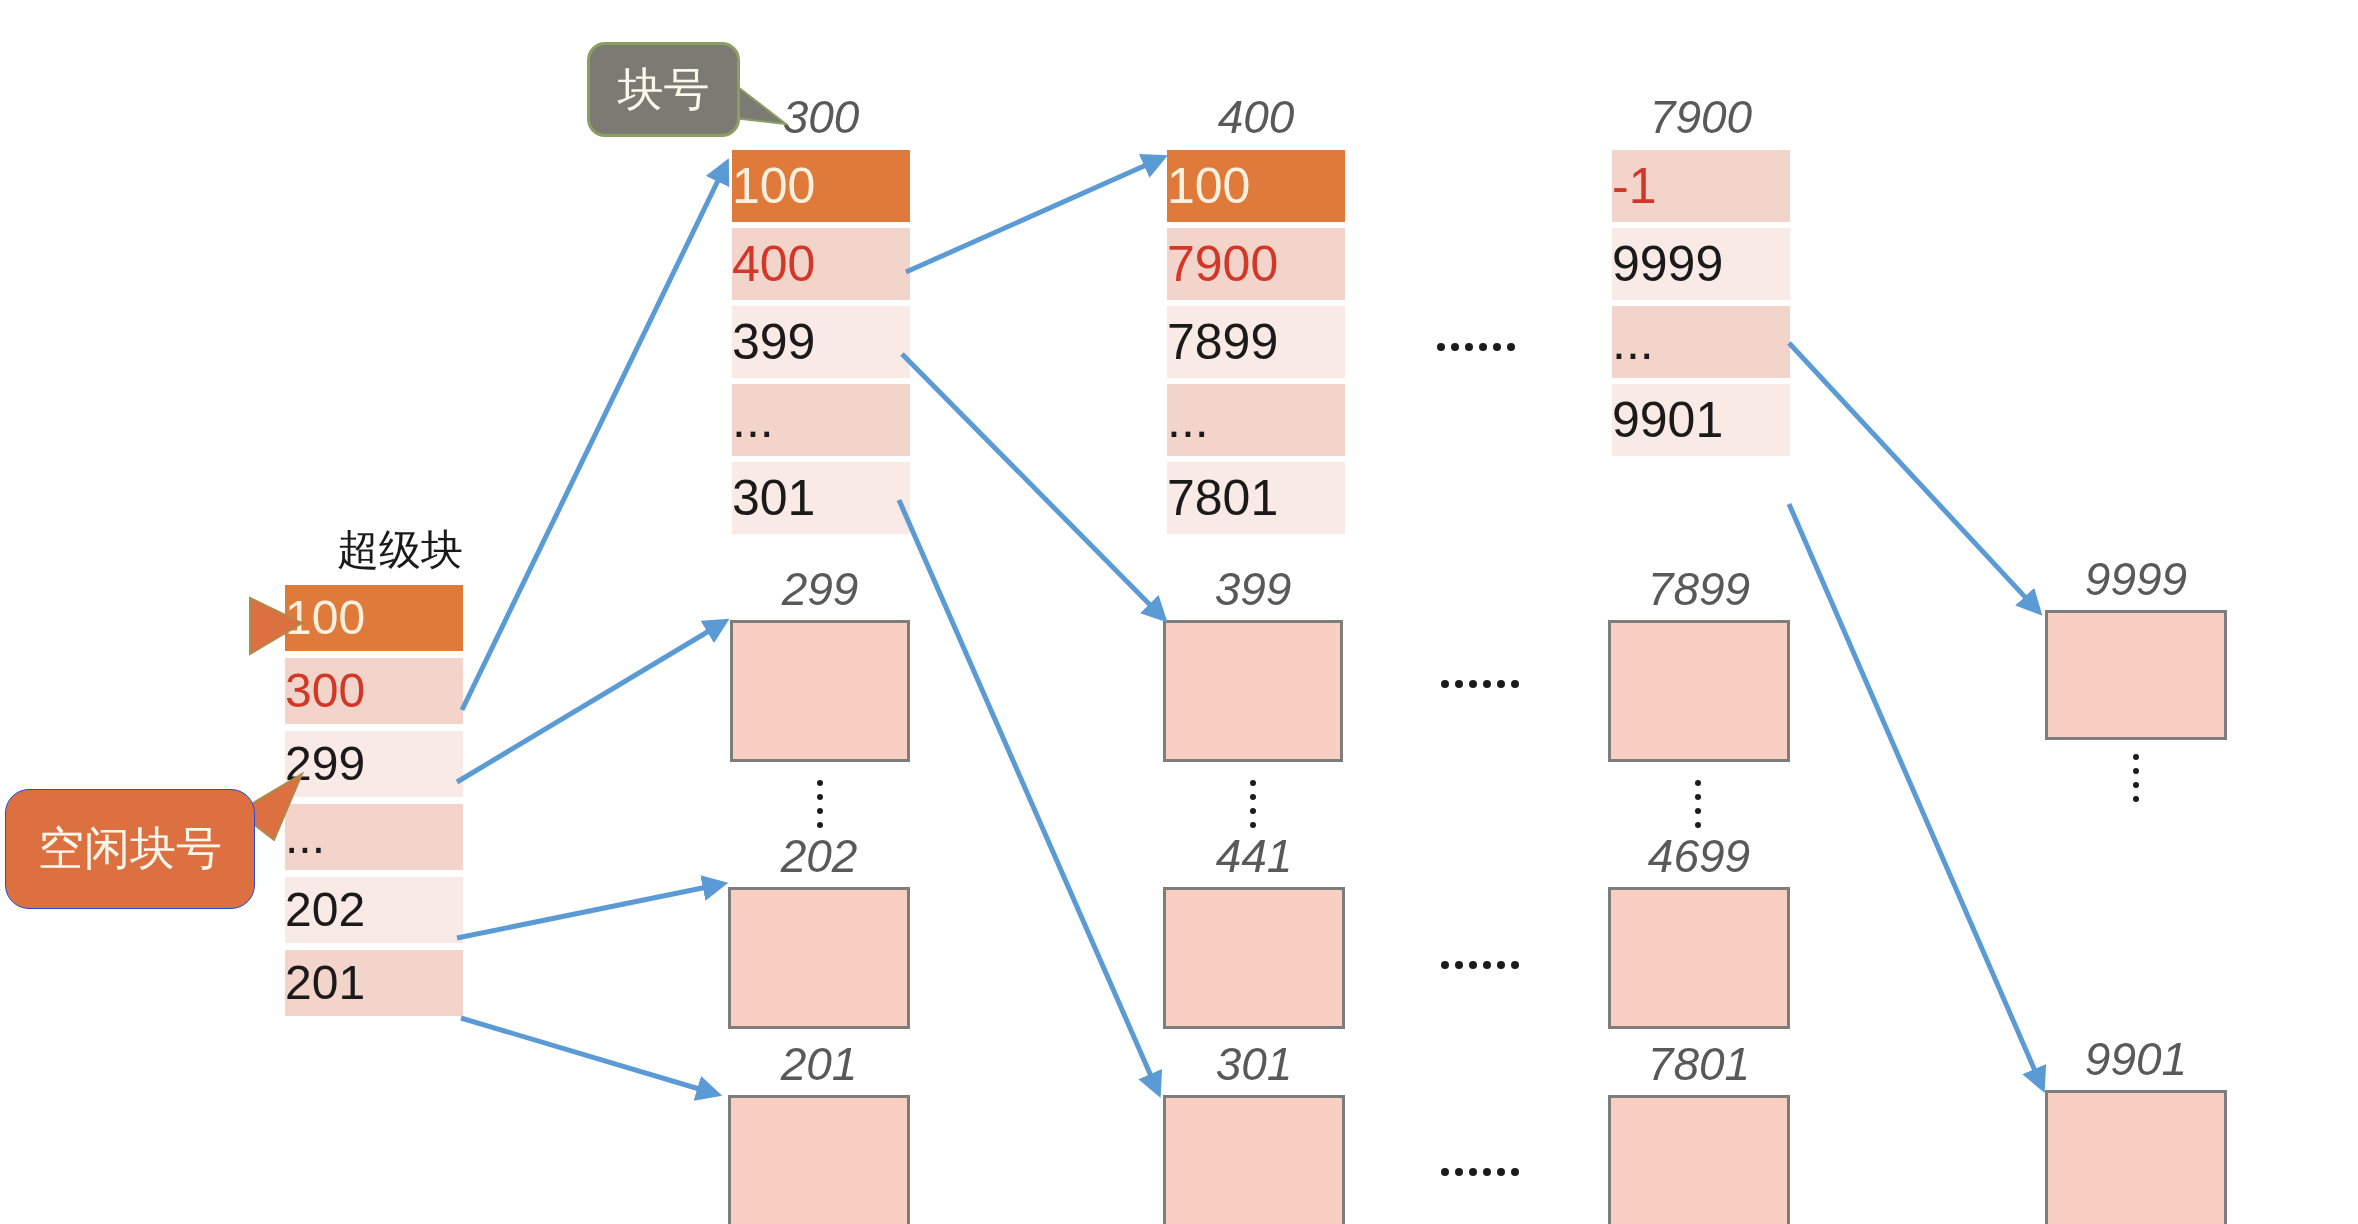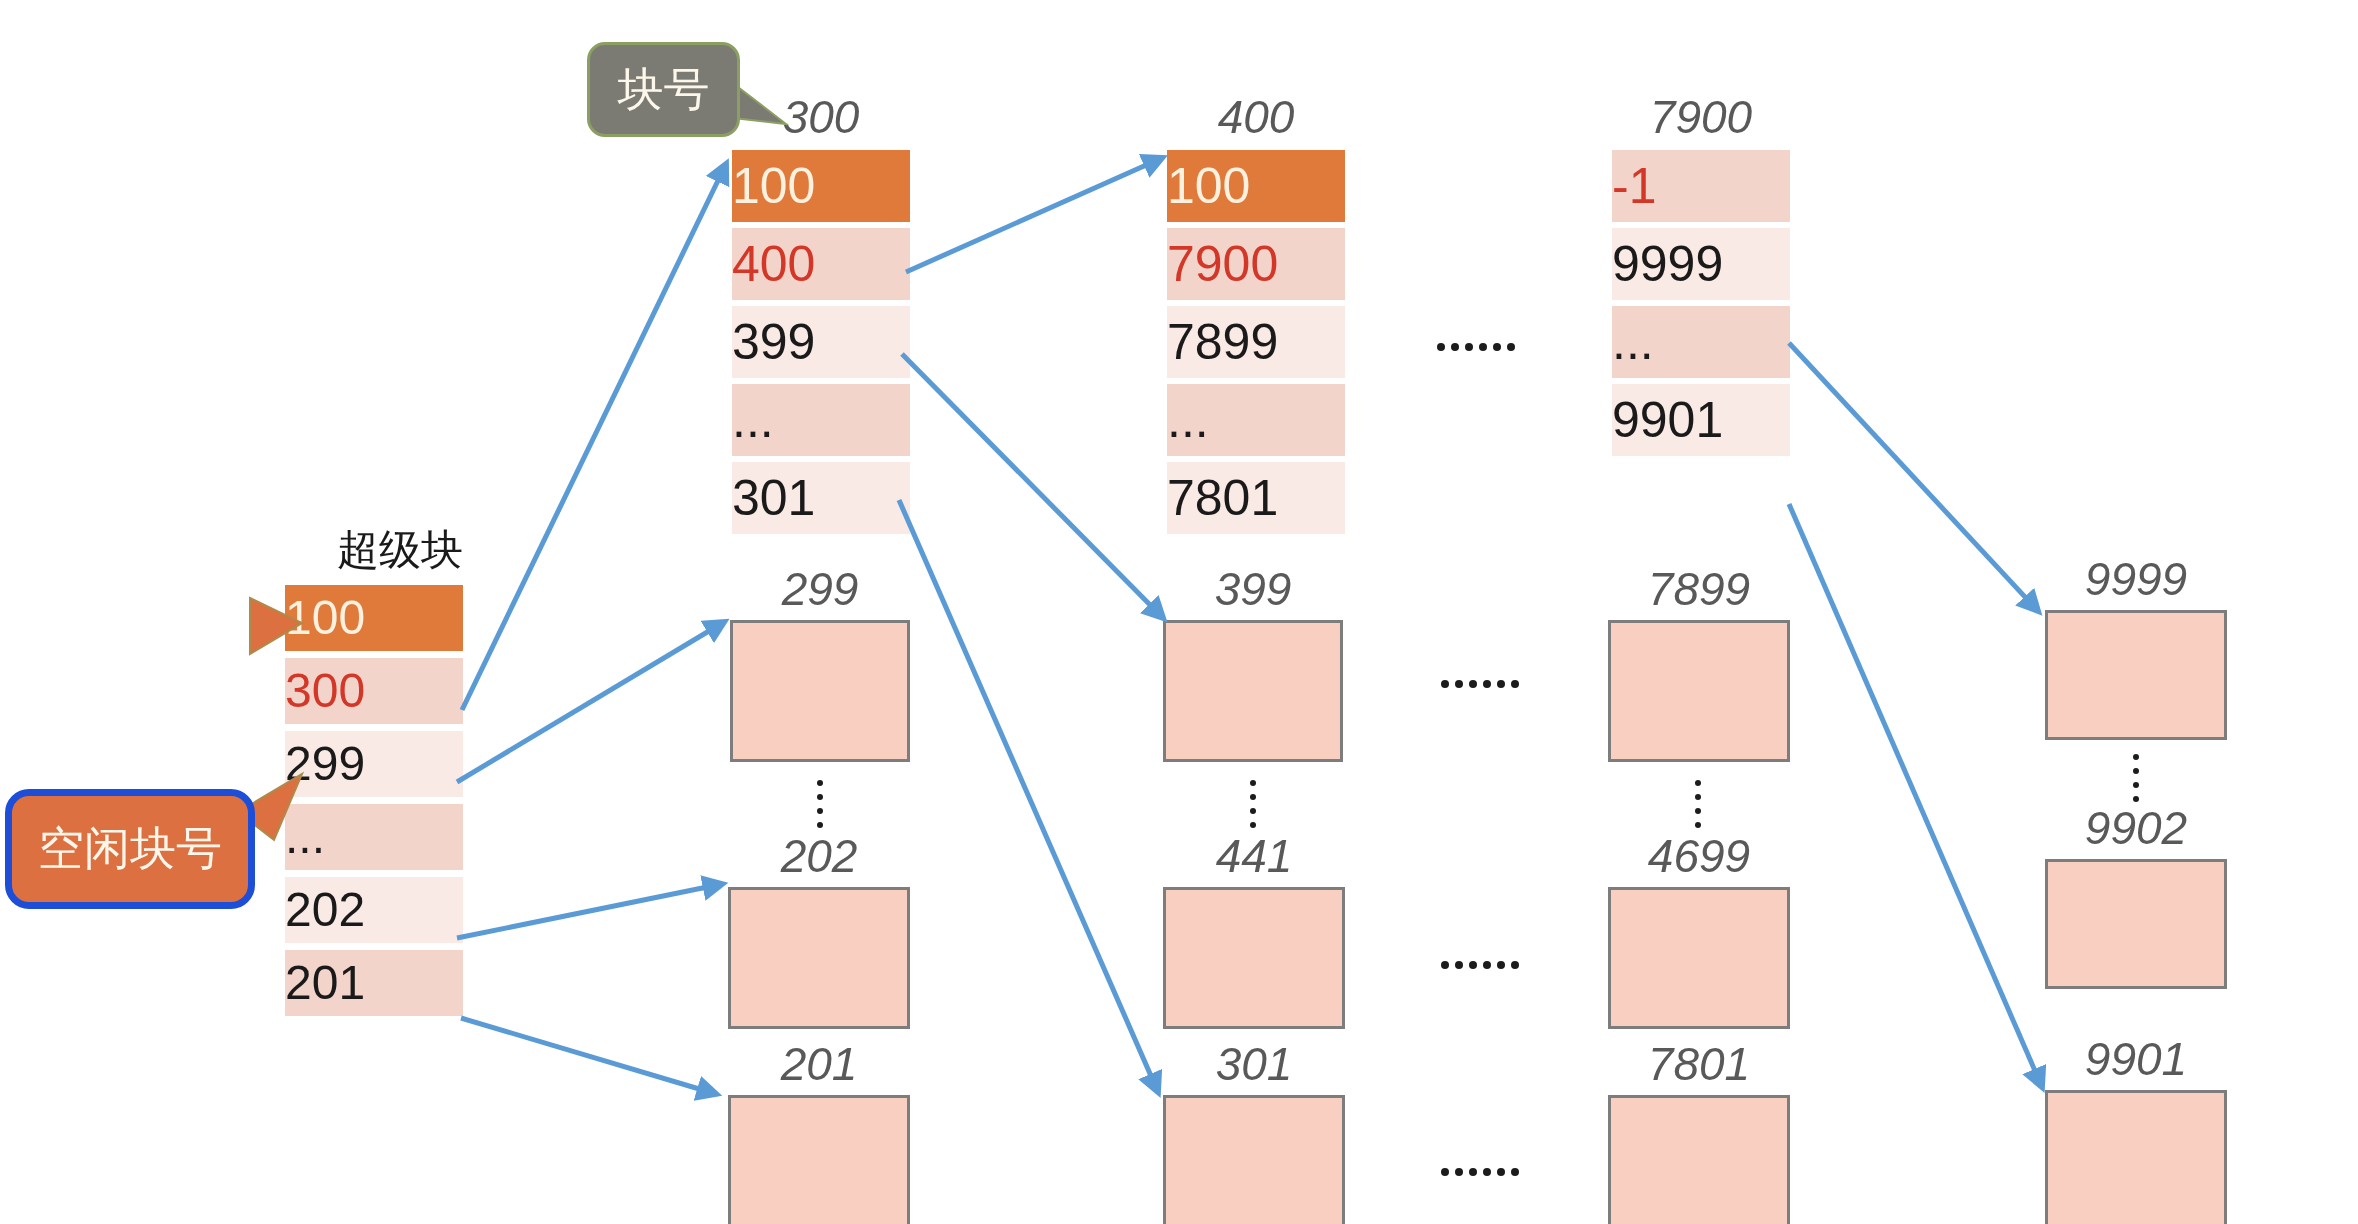--- a/index.html
+++ b/index.html
@@ -12,21 +12,21 @@
 
   
   .callout { position:absolute; z-index:4; display:flex; align-items:center; justify-content:center;
              text-align:center; color:#FDF6EA; }
   .callout-grey { left:587px; top:10px; width:153px; height:95px; background:#7B7B73;
                   border:3px solid #8C9F62; border-radius:18px; font-size:46px; }
   .callout-orange1 { left:7px; top:505px; width:252px; height:134px; background:#DC7040;
                      border:3px solid #AE8A4B; border-radius:24px; font-size:46px; line-height:62px;
                      padding:0 26px; word-break:break-all; }
   .callout-orange2 { left:5px; top:757px; width:250px; height:120px; background:#DC7040;
-                     border:7px solid #1d4ed8; border-radius:24px; font-size:46px; }
+                     border:1px solid #1d4ed8; border-radius:24px; font-size:46px; }
 
   
   .sb-title { position:absolute; left:285px; top:488px; width:178px; height:60px; z-index:2;
               font-size:42px; line-height:60px; text-align:right; color:#1A1A1A; }
   .col { position:absolute; z-index:2; width:178px; }
   .tbl-header { height:50px; font-size:46px; line-height:46px; font-style:italic; color:#595959;
                 text-align:center; margin-bottom:6px; }
   .cell { width:178px; text-align:left; }
   .col-sb .cell { height:66px; line-height:66px; font-size:48px; margin-bottom:7px; }
   .col-tbl .cell { height:72px; line-height:72px; font-size:50px; margin-bottom:6px; }
@@ -143,24 +143,20 @@
     <div class="block-box" style="width:182px; height:142px;"></div>
   </div>
   <div class="blockwrap" style="left:1163px; top:801px;">
     <div class="block-label">441</div>
     <div class="block-box" style="width:182px; height:142px;"></div>
   </div>
   <div class="blockwrap" style="left:1608px; top:801px;">
     <div class="block-label">4699</div>
     <div class="block-box" style="width:182px; height:142px;"></div>
   </div>
-  <div class="blockwrap" style="left:2045px; top:773px;">
-    <div class="block-label">9902</div>
-    <div class="block-box" style="width:182px; height:130px;"></div>
-  </div>
 
   <div class="blockwrap" style="left:728px; top:1009px;">
     <div class="block-label">201</div>
     <div class="block-box" style="width:182px; height:144px;"></div>
   </div>
   <div class="blockwrap" style="left:1163px; top:1009px;">
     <div class="block-label">301</div>
     <div class="block-box" style="width:182px; height:144px;"></div>
   </div>
   <div class="blockwrap" style="left:1608px; top:1009px;">

